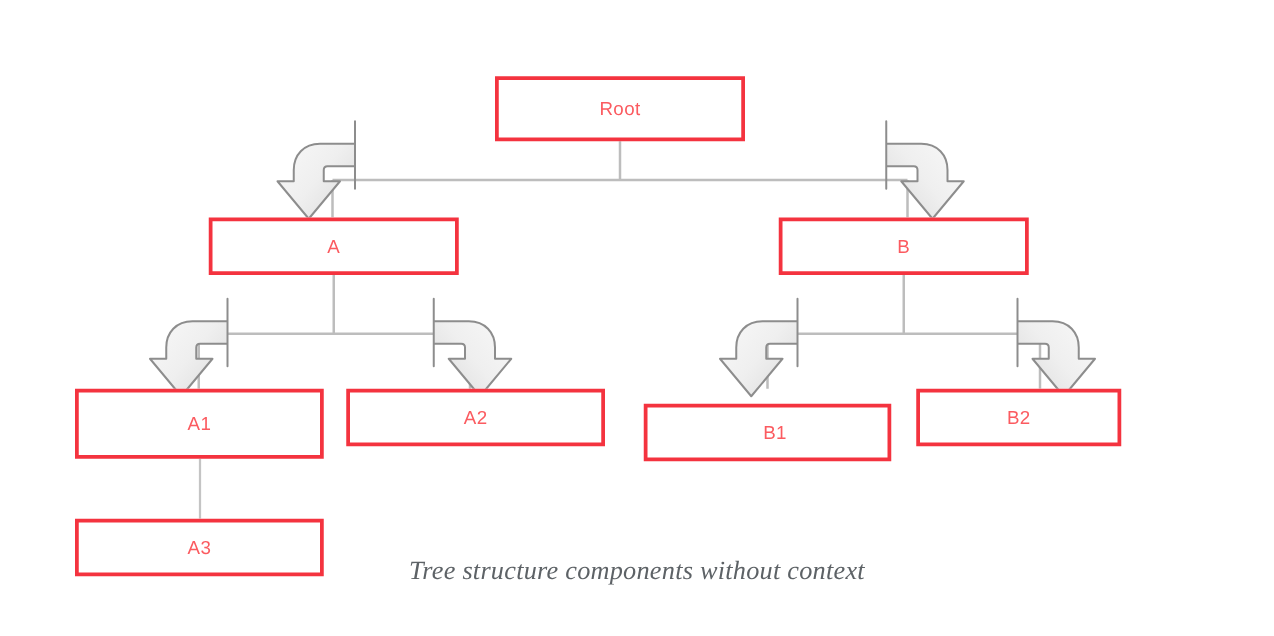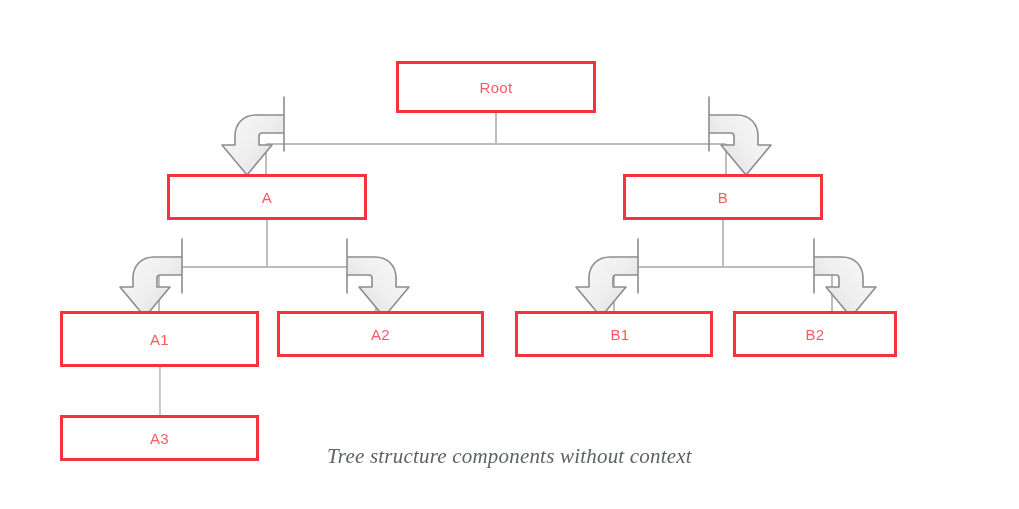--- a/index.html
+++ b/index.html
@@ -168,21 +168,21 @@
   </div>
 
   <div class="node" style="left:60px; top:311px; width:199px; height:56px;">
     <span class="node-label">A1</span>
   </div>
 
   <div class="node" style="left:277px; top:311px; width:207px; height:46px;">
     <span class="node-label">A2</span>
   </div>
 
-  <div class="node" style="left:515px; top:311px; width:198px; height:46px;padding-left:12px;">
+  <div class="node" style="left:515px; top:323px; width:198px; height:46px;padding-left:12px;">
     <span class="node-label">B1</span>
   </div>
 
   <div class="node" style="left:733px; top:311px; width:164px; height:46px;">
     <span class="node-label">B2</span>
   </div>
 
   <div class="node" style="left:60px; top:415px; width:199px; height:46px;">
     <span class="node-label">A3</span>
   </div>

